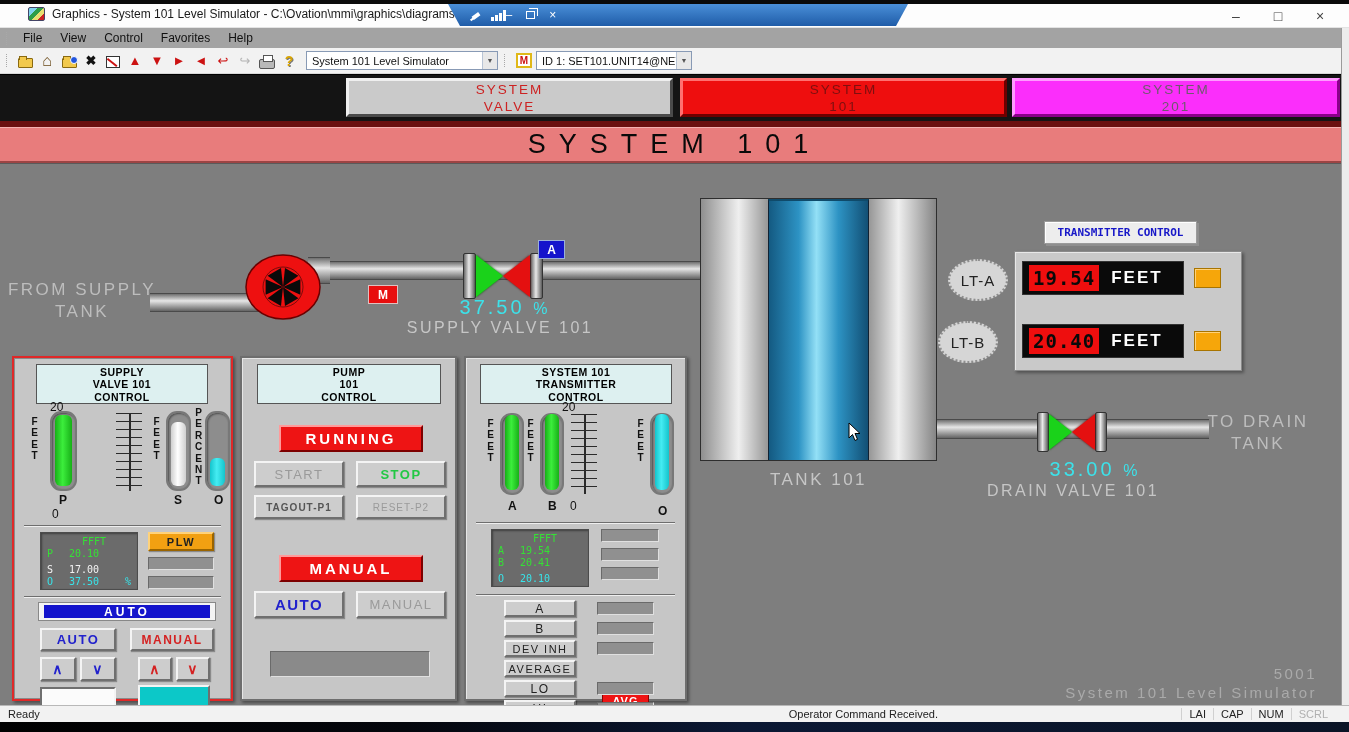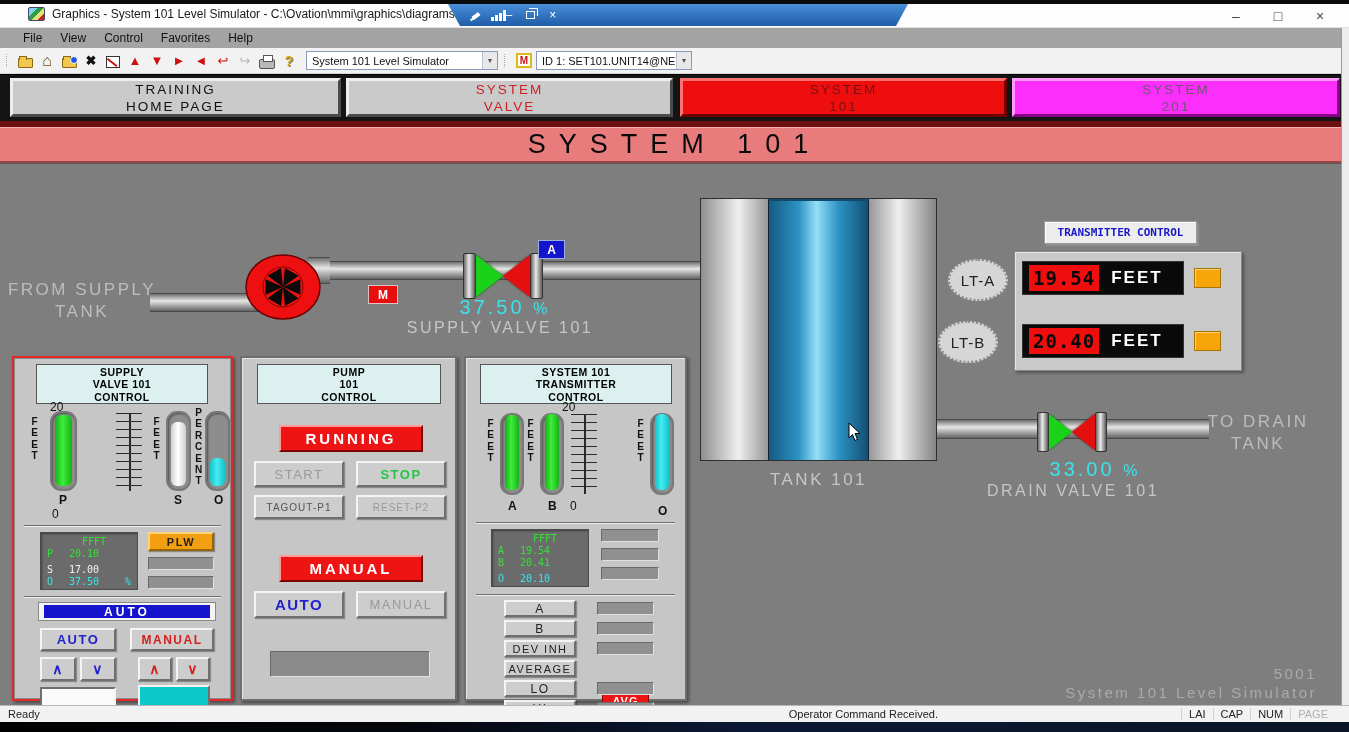--- a/index.html
+++ b/index.html
@@ -131,21 +131,21 @@
   .dr-row .sfx { margin-left:auto; }
   .c-green { color:#35e035; } .c-white { color:#f2f2f2; } .c-cyan { color:#38e4ea; }
   .dr-head { text-align:center; padding-left:10px; }
   .btn3d { position:absolute; background:#cdcdcd; border:2px solid; border-color:#f4f4f4 #6f6f6f #6f6f6f #f4f4f4;
            box-shadow:1px 1px 1px rgba(0,0,0,.3); display:flex; align-items:center; justify-content:center;
            font-size:12px; letter-spacing:1.5px; color:#222; cursor:pointer; }
   .btn3d.dis { color:#9a9a9a; }
   .btn3d.blue { color:#2222cc; font-weight:bold; }
   .btn3d.redtx { color:#d42222; font-weight:bold; }
   .btn3d.greentx { color:#22c844; font-weight:bold; }
-  .btn3d.darktx { color:#555; font-weight:normal; font-size:10px; letter-spacing:1px; }
+  .btn3d.darktx { color:#555; font-weight:bold; font-size:10px; letter-spacing:1px; }
   .red-banner { position:absolute; background:#ee1414; border:2px solid; border-color:#ff9a9a #7d0000 #7d0000 #ff9a9a;
                 color:#fff; font-weight:bold; letter-spacing:3px; display:flex; align-items:center; justify-content:center; font-size:15px; }
   .grybar { position:absolute; background:#909090; border:1px solid; border-color:#6a6a6a #e0e0e0 #e0e0e0 #6a6a6a; }
   .auto-strip { position:absolute; background:#f4f4f4; border:1px solid #888; display:flex; align-items:center; justify-content:center; }
   .auto-strip .inner { width:calc(100% - 10px); height:calc(100% - 4px); background:#1414cc; color:#fff; font-weight:bold;
                        font-size:12px; letter-spacing:3px; display:flex; align-items:center; justify-content:center; }
   .whitebox { position:absolute; background:#fbfbfb; border:2px solid; border-color:#6f6f6f #f4f4f4 #f4f4f4 #6f6f6f; }
   .cyanbox  { position:absolute; background:#0cc8c8; border:2px solid; border-color:#f4f4f4 #6f6f6f #6f6f6f #f4f4f4; }
   .avgind { position:absolute; background:#ee1414; color:#fff; font-weight:bold; font-size:11px; letter-spacing:1px;
             display:flex; align-items:center; justify-content:center; border:1px solid #8a0000; }
@@ -236,24 +236,20 @@
     </span>
     <span class="grip"></span>
     <span class="icon-m">M</span>
     <span class="combo" style="width:156px;">
       <span class="ctext">ID 1: SET101.UNIT14@NET14</span>
       <span class="carrow">▼</span>
     </span>
   </div>
 
   <div class="navrow">
-    <div class="navbtn gray" style="left:10px; width:331px;">
-      <span>TRAINING</span>
-        <span>HOME PAGE</span>
-    </div>
     <div class="navbtn grayred" style="left:346px; width:327px;">
       <span>SYSTEM</span>
         <span>VALVE</span>
     </div>
     <div class="navbtn red" style="left:680px; width:327px;">
       <span>SYSTEM</span>
         <span>101</span>
     </div>
     <div class="navbtn magenta" style="left:1012px; width:328px;">
       <span>SYSTEM</span>
@@ -491,18 +487,18 @@
 
   <div class="right-frame"></div>
 
   <div class="statusbar">
     <span class="sb-left">Ready</span>
     <span class="sb-center">Operator Command Received.</span>
     <span class="sb-flags">
       <span>LAI</span>
       <span>CAP</span>
       <span>NUM</span>
-      <span class="dim">PAGE</span>
+      <span class="dim">SCRL</span>
     </span>
   </div>
   <div class="taskbar-strip"></div>
 
 </div>
 
 </body></html>

